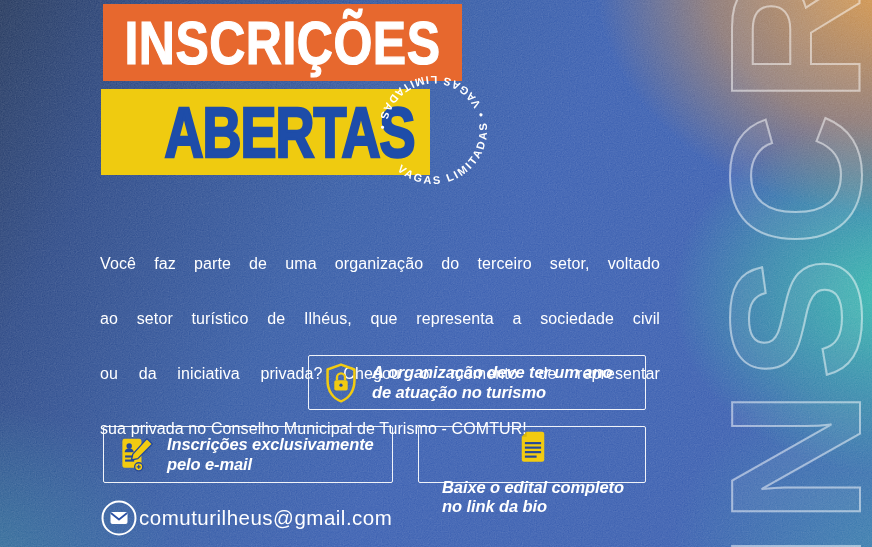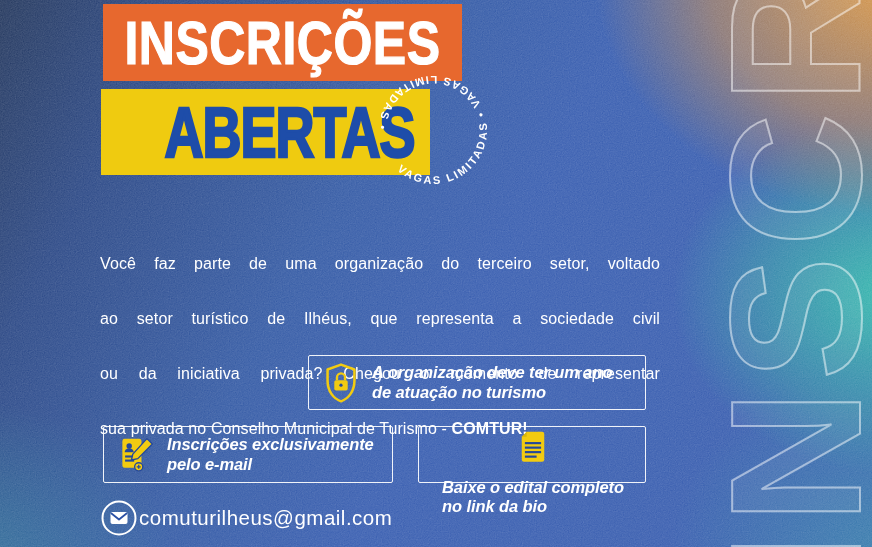--- a/index.html
+++ b/index.html
@@ -45,21 +45,21 @@
     position:absolute;left:100px;top:184px;
     color:#fff;font-weight:bold;font-size:27px;letter-spacing:-.2px;
   }
   .intro{
     position:absolute;left:100px;top:234px;width:560px;
     color:#fff;font-size:16px;line-height:27.5px;letter-spacing:.1px;
   }
   .jline{display:block;text-align:justify;}
   .jline::after{content:"";display:inline-block;width:100%;height:0;}
   .jline-last{display:block;}
-  .intro b{font-weight:bold;}
+  .intro b{font-weight:normal;}
   .card{
     position:absolute;
     border:1.5px solid rgba(255,255,255,.92);border-radius:2px;
     display:flex;align-items:center;gap:11px;
     padding:0 10px 0 12px;box-sizing:border-box;
   }
   .card-1{left:103px;top:355px;width:196px;height:55px;}
   .card-2{left:308px;top:355px;width:338px;height:55px;}
   .card-3{left:103px;top:426px;width:290px;height:57px;}
   .card-4{left:418px;top:426px;width:228px;height:57px;flex-direction:column;}

